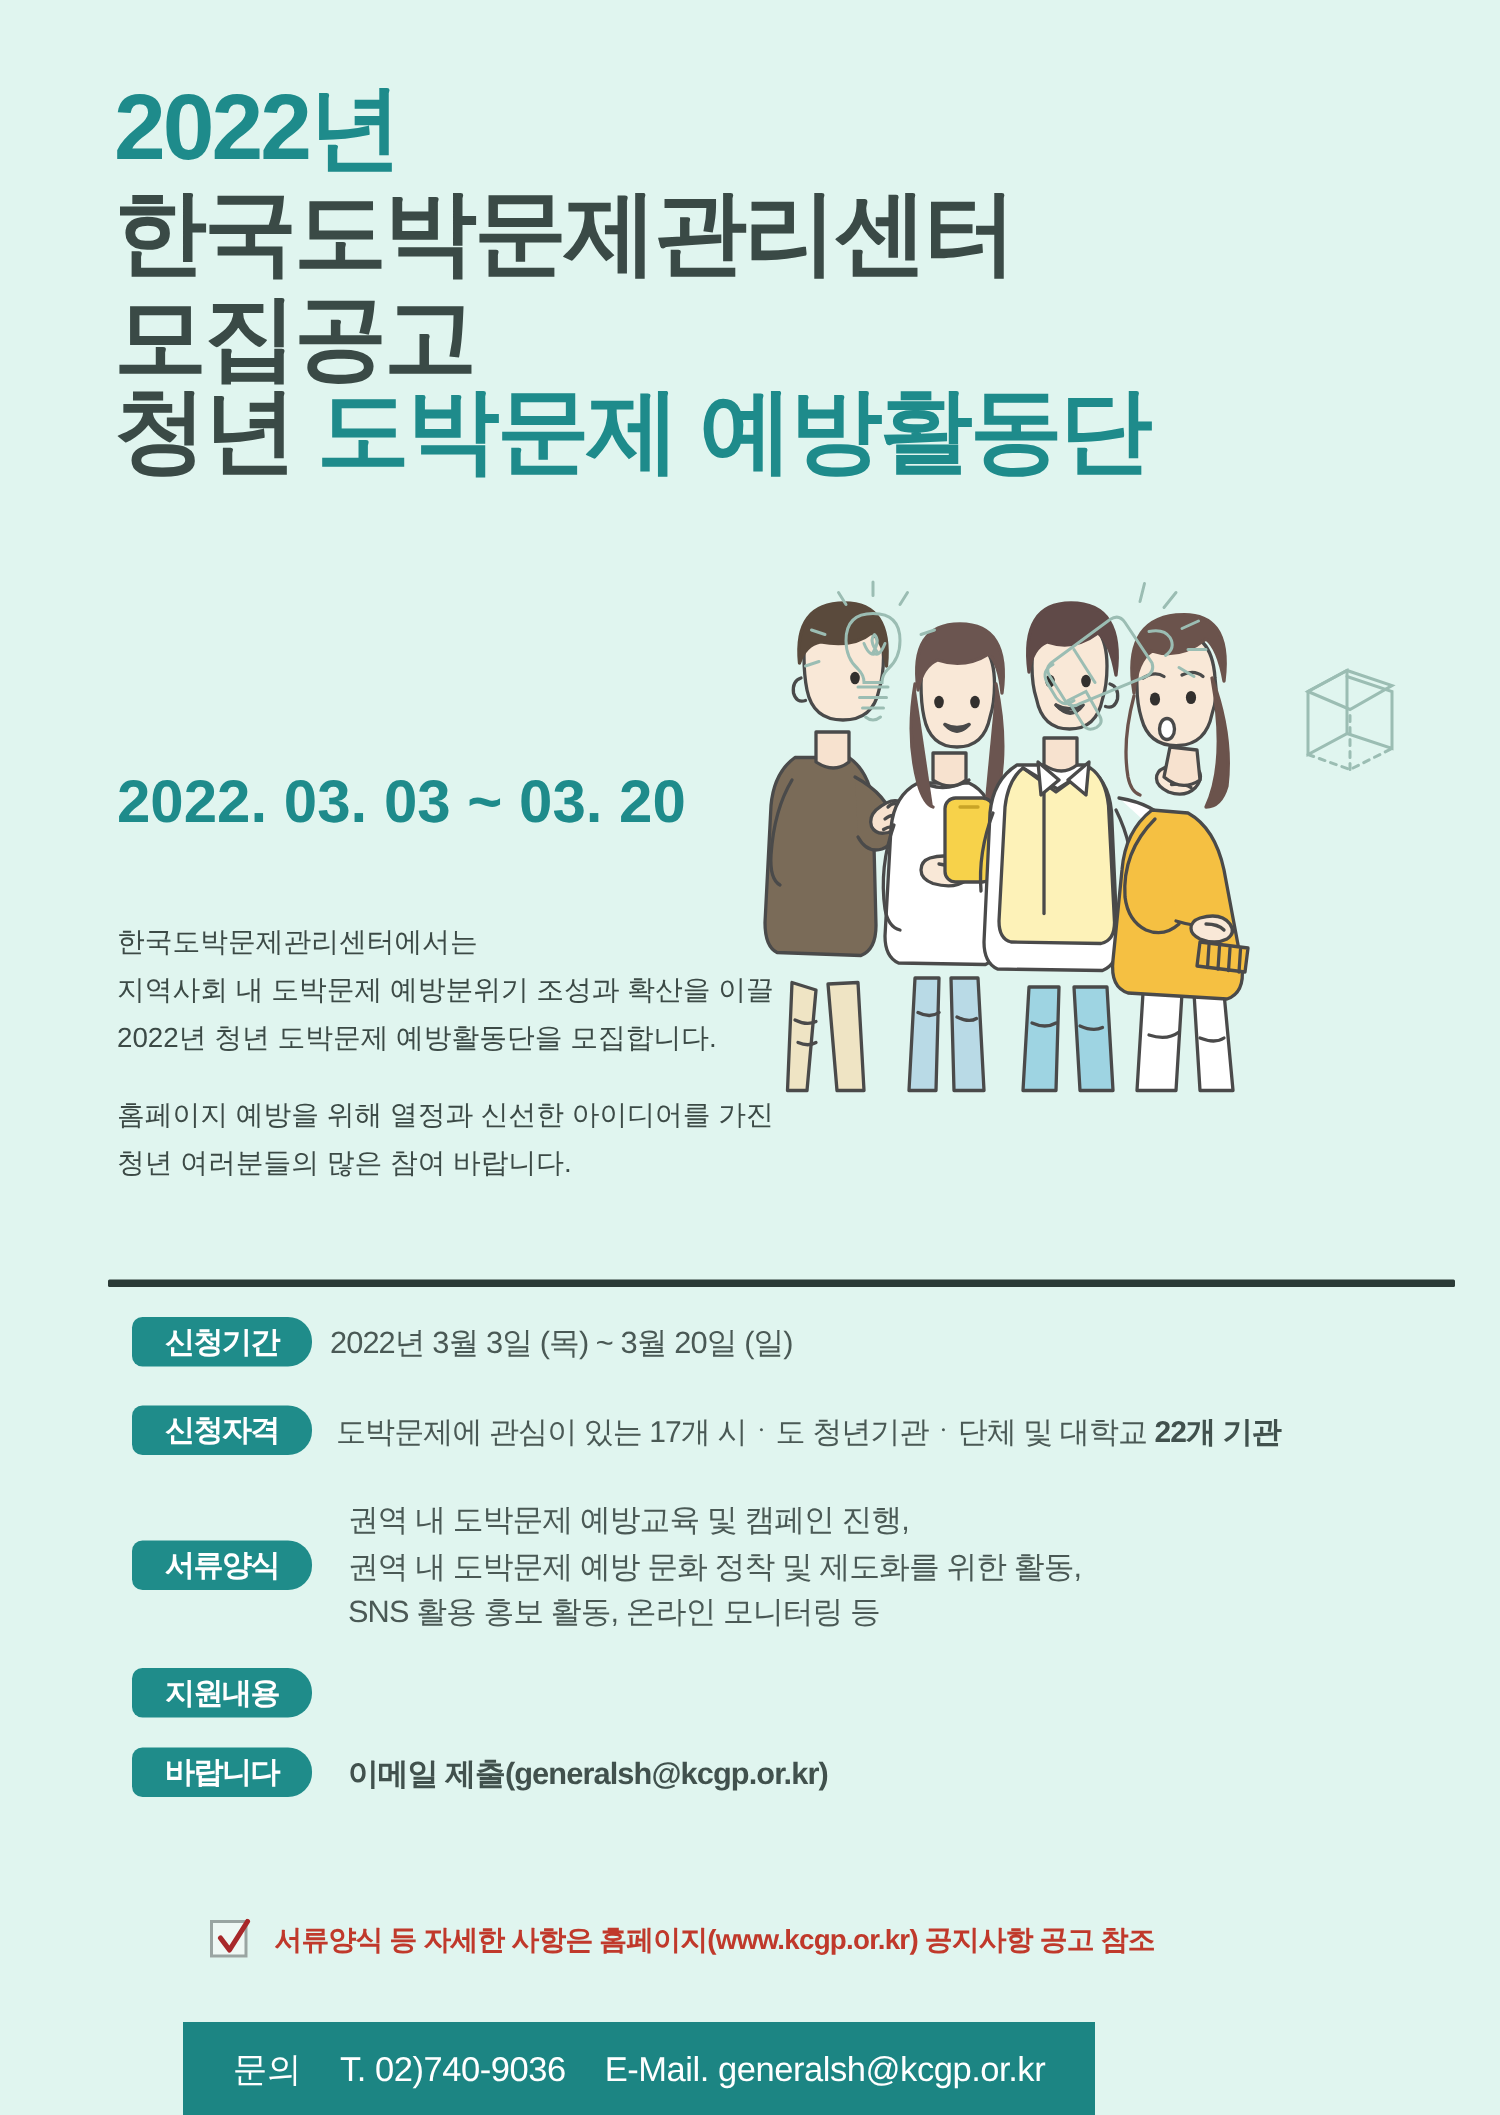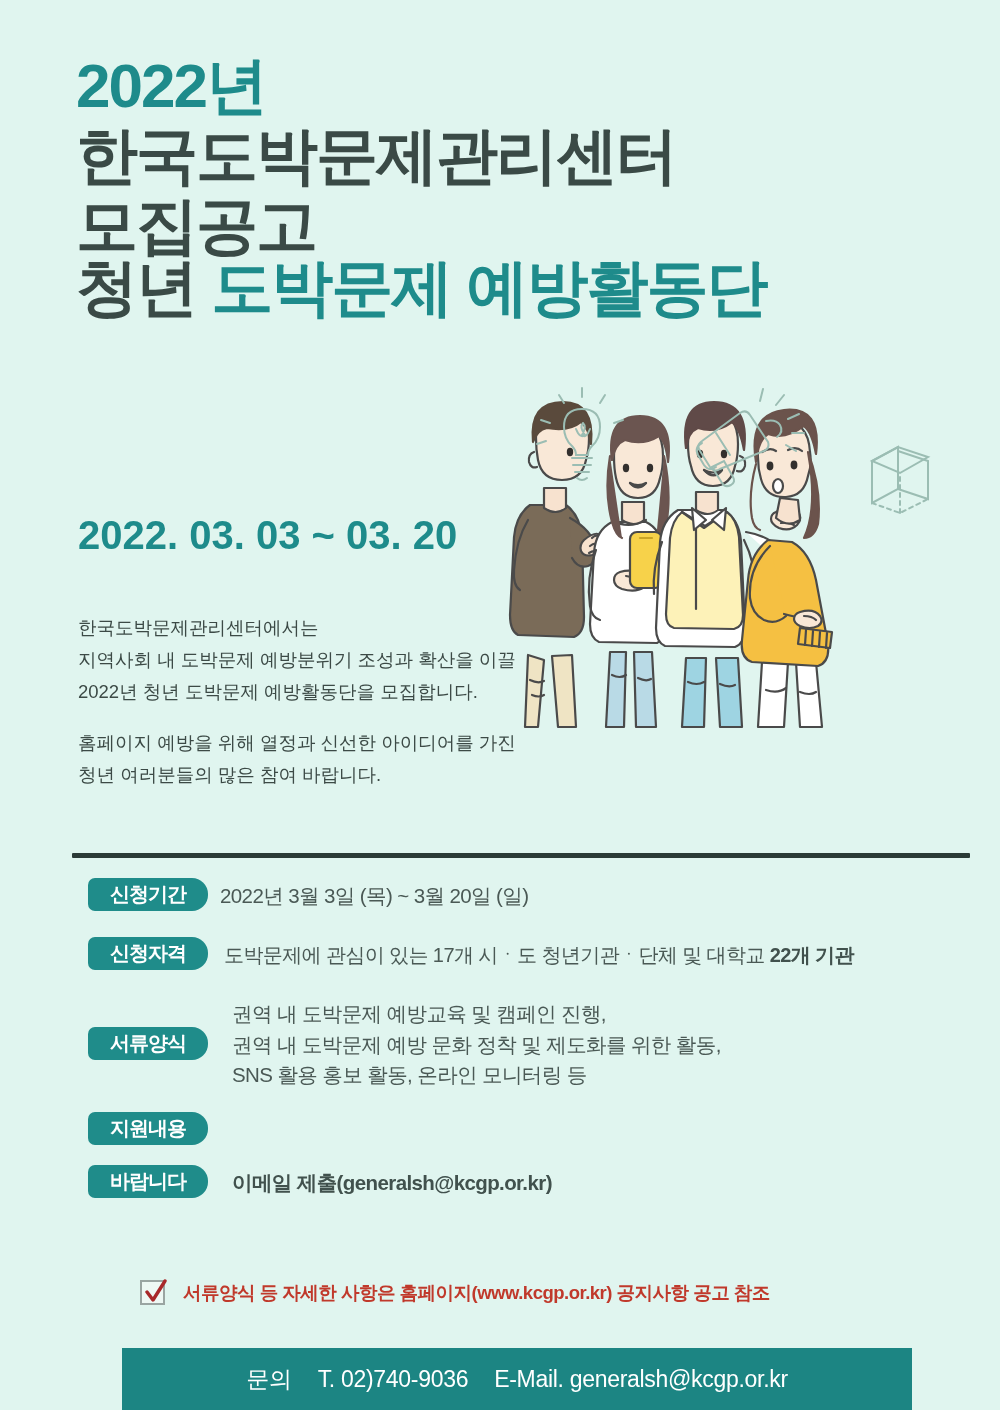--- a/index.html
+++ b/index.html
@@ -80,21 +80,21 @@
     position:relative;flex:0 0 auto;box-sizing:border-box;
   }
   .chk svg{position:absolute;left:2px;top:-3px;}
   .note-text{
     margin-left:18px;font-size:18.5px;color:#c0392b;font-weight:bold;
     letter-spacing:-0.5px;white-space:nowrap;
   }
 
   
   .footer{
-    position:absolute;left:122px;top:1348px;width:790px;height:62px;
+    position:absolute;left:122px;top:1348px;width:608px;height:62px;
     background:#1c8583;z-index:7;
     display:flex;align-items:center;justify-content:center;
   }
   .footer-text{
     color:#ffffff;font-size:23px;letter-spacing:-0.3px;white-space:nowrap;
   }
   .footer-text .sp{display:inline-block;width:26px;}
 
   
   .illus{position:absolute;left:500px;top:390px;width:500px;height:470px;z-index:4;}

